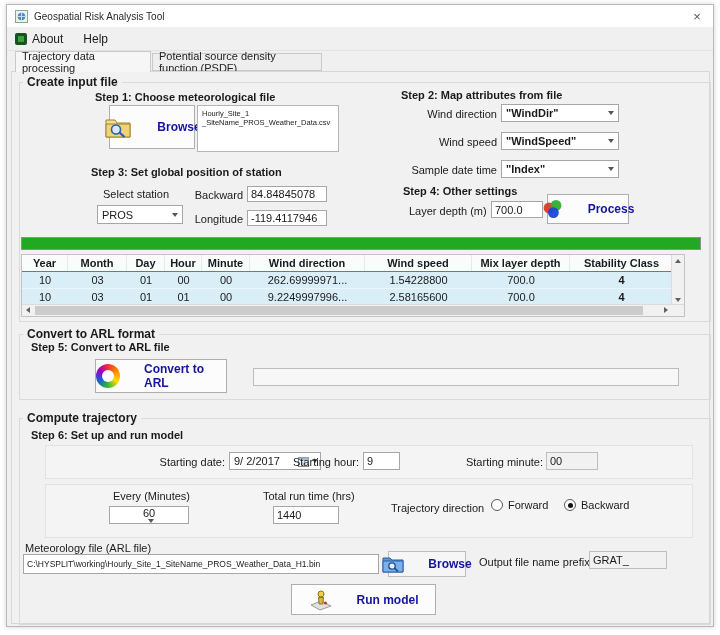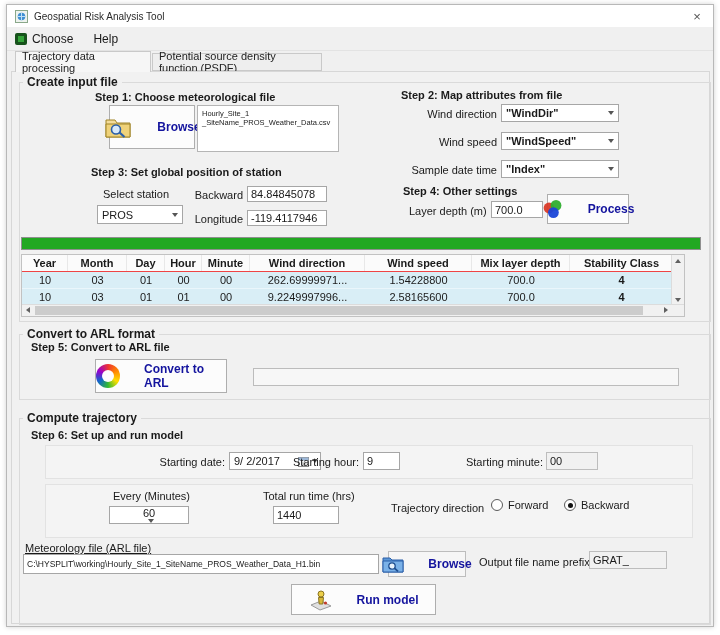--- a/index.html
+++ b/index.html
@@ -86,21 +86,21 @@
   </div>
 
   <div class="menubar">
     <div class="menu-item" style="padding-left:8px">
       <span>
         <svg width="12" height="12">
             <rect width="12" height="12" rx="2" fill="#17531c"></rect>
             <rect x="3" y="3" width="6" height="6" fill="#35a53a"></rect>
           </svg>
       </span>
-      <span>Choose</span>
+      <span>About</span>
     </div>
     <div class="menu-item">
       <span>Help</span>
     </div>
   </div>
 
   <div class="tabstrip">
     <div class="tab active" style="left:4px; width:136px;">
       <span>Trajectory data processing</span>
     </div>
@@ -280,21 +280,21 @@
   <div class="lbl" style="left:384px; top:497px;">Trajectory direction</div>
   <div class="radio-wrap" style="left:484px; top:494px;">
     <span class="radio"></span>
     <span>Forward</span>
   </div>
   <div class="radio-wrap" style="left:557px; top:494px;">
     <span class="radio sel"></span>
     <span>Backward</span>
   </div>
 
-  <div class="lbl" style="left:18px; top:537px;text-decoration:underline;">Meteorology file (ARL file)</div>
+  <div class="lbl" style="left:18px; top:537px;">Meteorology file (ARL file)</div>
   <div class="field" style="left:16px; top:549px; width:356px; height:20px; font-size:8.5px;">
     <span>C:\HYSPLIT\working\Hourly_Site_1_SiteName_PROS_Weather_Data_H1.bin</span>
   </div>
   <div class="btn" style="left:381px; top:546px; width:78px; height:26px; background:#f6f6f6; border-color:#bdbdbd;">
     <span>
       <svg width="22" height="18" viewBox="0 0 22 18">
         <path d="M1 3 h7 l2 2 h11 v12 H1 Z" fill="#5b96d6" stroke="#2b5fa8"></path>
         <path d="M1 6 h20 v11 H1 Z" fill="#7ab1e8" stroke="#2b5fa8"></path>
         <circle cx="10" cy="11" r="3.2" fill="#e8f2fc" stroke="#1d4d8f" stroke-width="1.3"></circle>
         <line x1="12.4" y1="13.2" x2="16" y2="16.4" stroke="#1d4d8f" stroke-width="1.8"></line>

